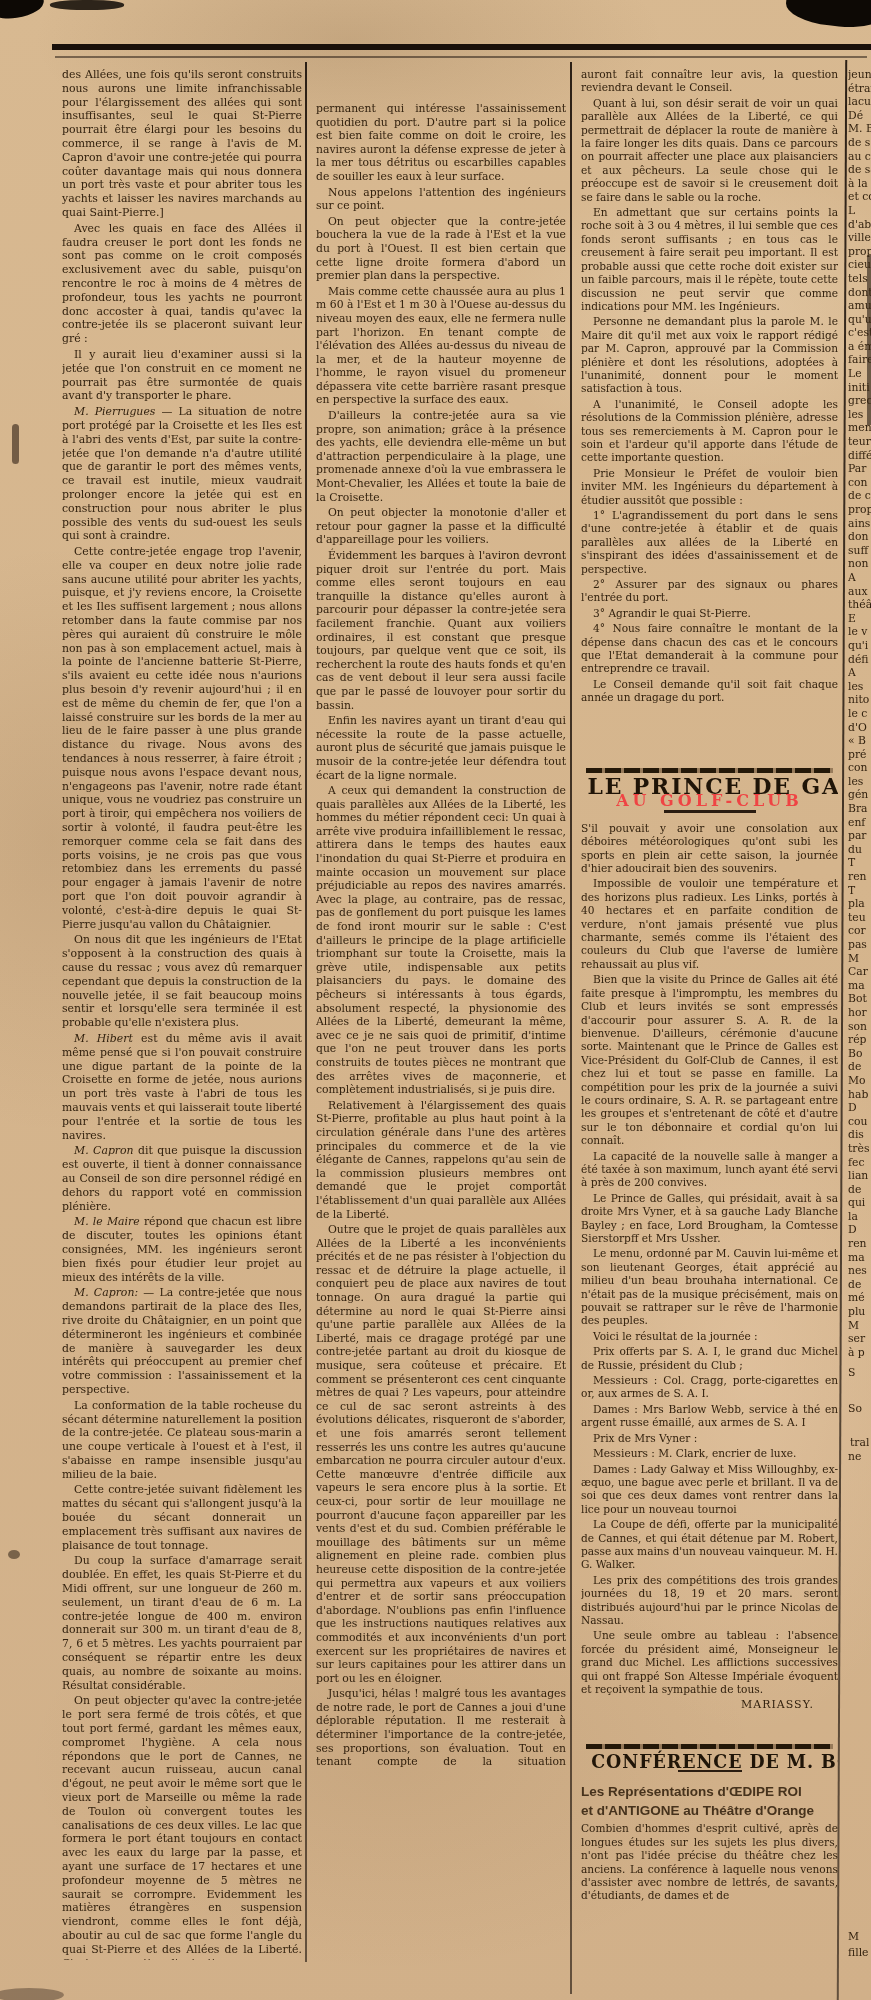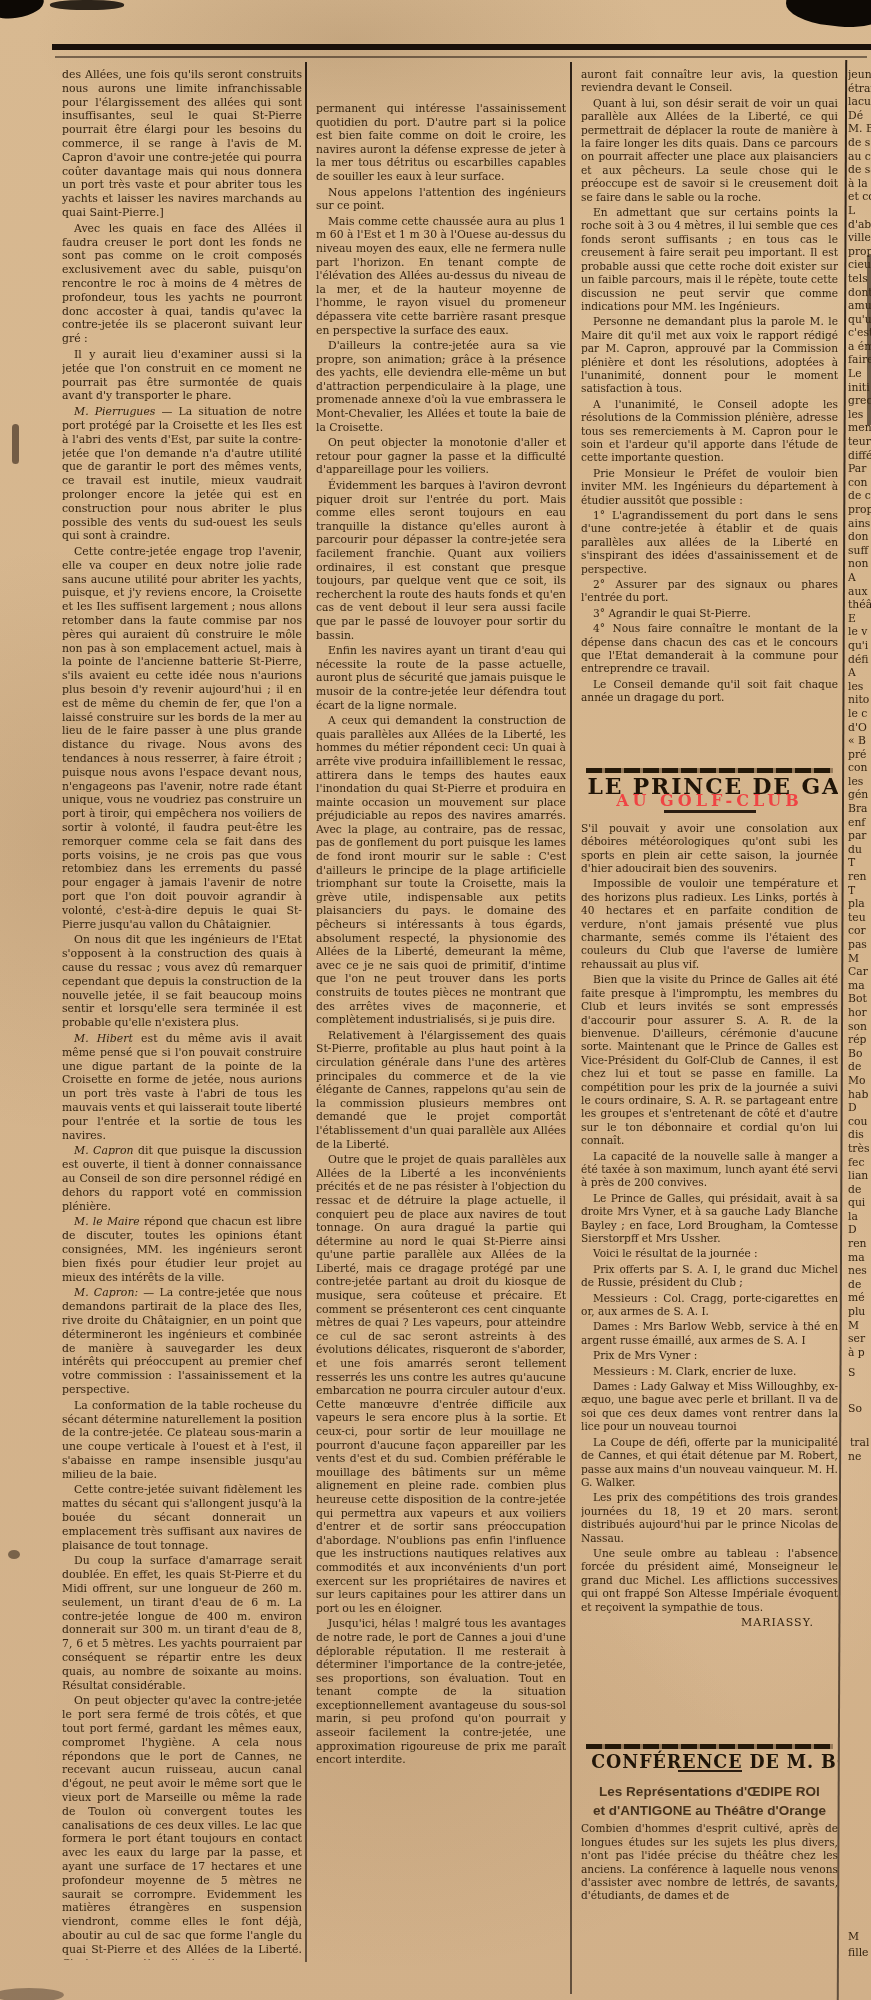--- a/index.html
+++ b/index.html
@@ -41,21 +41,21 @@
     font-size:23px;letter-spacing:2px;text-align:center;white-space:nowrap;
     margin:6px 0 2px 0;transform:scaleX(0.95);text-indent:0 !important;}
   .headline2{font-weight:bold;color:#ef4444;font-size:16px;letter-spacing:4px;
     text-align:center;margin:2px 0 4px 0;text-indent:0 !important;}
   .shortrule{width:92px;height:3px;background:#2a1c10;margin:0 auto 9px auto;}
   .conf-title{font-family:"DejaVu Serif",serif;font-weight:bold;color:#201508;
     font-size:19px;letter-spacing:1px;text-align:center;white-space:nowrap;
     margin:8px 0 3px 0;transform:scaleX(0.92);text-indent:0 !important;}
   .conf-rule{width:64px;height:2px;background:#2a1c10;margin:0 auto 10px auto;}
   .subhead{font-family:"Liberation Sans",sans-serif;font-weight:bold;color:#46321c;
-    font-size:13.5px;text-align:center;line-height:19px;margin:0 0 8px 0;text-indent:0 !important;}
+    font-size:13.5px;text-align:left;line-height:19px;margin:0 0 8px 0;text-indent:0 !important;}
   .sig{text-align:right;letter-spacing:1px;font-size:11px;padding-right:24px;
     margin-top:6px;text-indent:0 !important;}
 
   .smudge{position:absolute;background:#0d0905;}
   #sm-tl{left:-14px;top:-9px;width:58px;height:27px;border-radius:50%;transform:rotate(-8deg);}
   #sm-tl2{left:50px;top:0;width:74px;height:10px;border-radius:45%;background:rgba(15,10,6,0.85);}
   #sm-tr{left:786px;top:-14px;width:100px;height:40px;border-radius:45%;transform:rotate(6deg);}
   #sm-left1{left:12px;top:424px;width:7px;height:40px;border-radius:4px;background:rgba(32,19,10,0.55);}
   #sm-left2{left:8px;top:1550px;width:12px;height:9px;border-radius:50%;background:rgba(32,19,10,0.5);}
   #sm-right{left:867px;top:255px;width:4px;height:170px;background:rgba(22,13,8,0.55);}
@@ -91,20 +91,21 @@
     <p><i>M. Capron: </i>— La contre-jetée que nous demandons partirait de la place des Iles, rive droite du Châtaignier, en un point que détermineront les ingénieurs et combinée de manière à sauvegarder les deux intérêts qui préoccupent au premier chef votre commission : l'assainissement et la perspective.</p>
     <p>La conformation de la table rocheuse du sécant détermine naturellement la position de la contre-jetée. Ce plateau sous-marin a une coupe verticale à l'ouest et à l'est, il s'abaisse en rampe insensible jusqu'au milieu de la baie.</p>
     <p>Cette contre-jetée suivant fidèlement les mattes du sécant qui s'allongent jusqu'à la bouée du sécant donnerait un emplacement très suffisant aux navires de plaisance de tout tonnage.</p>
     <p>Du coup la surface d'amarrage serait doublée. En effet, les quais St-Pierre et du Midi offrent, sur une longueur de 260 m. seulement, un tirant d'eau de 6 m. La contre-jetée longue de 400 m. environ donnerait sur 300 m. un tirant d'eau de 8, 7, 6 et 5 mètres. Les yachts pourraient par conséquent se répartir entre les deux quais, au nombre de soixante au moins. Résultat considérable.</p>
     <p>On peut objecter qu'avec la contre-jetée le port sera fermé de trois côtés, et que tout port fermé, gardant les mêmes eaux, compromet l'hygiène. A cela nous répondons que le port de Cannes, ne recevant aucun ruisseau, aucun canal d'égout, ne peut avoir le même sort que le vieux port de Marseille ou même la rade de Toulon où convergent toutes les canalisations de ces deux villes. Le lac que formera le port étant toujours en contact avec les eaux du large par la passe, et ayant une surface de 17 hectares et une profondeur moyenne de 5 mètres ne saurait se corrompre. Evidemment les matières étrangères en suspension viendront, comme elles le font déjà, aboutir au cul de sac que forme l'angle du quai St-Pierre et des Allées de la Liberté. C'est une question d'entretien</p>
   </div>
 
 <div class="col" id="col2">
     <p>permanent qui intéresse l'assainissement quotidien du port. D'autre part si la police est bien faite comme on doit le croire, les navires auront la défense expresse de jeter à la mer tous détritus ou escarbilles capables de souiller les eaux à leur surface.</p>
     <p>Nous appelons l'attention des ingénieurs sur ce point.</p>
+    <p>On peut objecter que la contre-jetée bouchera la vue de la rade à l'Est et la vue du port à l'Ouest. Il est bien certain que cette ligne droite formera d'abord un premier plan dans la perspective.</p>
     <p>Mais comme cette chaussée aura au plus 1 m 60 à l'Est et 1 m 30 à l'Ouese au-dessus du niveau moyen des eaux, elle ne fermera nulle part l'horizon. En tenant compte de l'élévation des Allées au-dessus du niveau de la mer, et de la hauteur moyenne de l'homme, le rayon visuel du promeneur dépassera vite cette barrière rasant presque en perspective la surface des eaux.</p>
     <p>D'ailleurs la contre-jetée aura sa vie propre, son animation; grâce à la présence des yachts, elle deviendra elle-même un but d'attraction perpendiculaire à la plage, une promenade annexe d'où la vue embrassera le Mont-Chevalier, les Allées et toute la baie de la Croisette.</p>
     <p>On peut objecter la monotonie d'aller et retour pour gagner la passe et la difficulté d'appareillage pour les voiliers.</p>
     <p>Évidemment les barques à l'aviron devront piquer droit sur l'entrée du port. Mais comme elles seront toujours en eau tranquille la distance qu'elles auront à parcourir pour dépasser la contre-jetée sera facilement franchie. Quant aux voiliers ordinaires, il est constant que presque toujours, par quelque vent que ce soit, ils recherchent la route des hauts fonds et qu'en cas de vent debout il leur sera aussi facile que par le passé de louvoyer pour sortir du bassin.</p>
     <p>Enfin les navires ayant un tirant d'eau qui nécessite la route de la passe actuelle, auront plus de sécurité que jamais puisque le musoir de la contre-jetée leur défendra tout écart de la ligne normale.</p>
     <p>A ceux qui demandent la construction de quais parallèles aux Allées de la Liberté, les hommes du métier répondent ceci: Un quai à arrête vive produira infailliblement le ressac, attirera dans le temps des hautes eaux l'inondation du quai St-Pierre et produira en mainte occasion un mouvement sur place préjudiciable au repos des navires amarrés. Avec la plage, au contraire, pas de ressac, pas de gonflement du port puisque les lames de fond iront mourir sur le sable : C'est d'ailleurs le principe de la plage artificielle triomphant sur toute la Croisette, mais la grève utile, indispensable aux petits plaisanciers du pays. le domaine des pêcheurs si intéressants à tous égards, absolument respecté, la physionomie des Allées de la Liberté, demeurant la même, avec ce je ne sais quoi de primitif, d'intime que l'on ne peut trouver dans les ports construits de toutes pièces ne montrant que des arrêtes vives de maçonnerie, et complètement industrialisés, si je puis dire.</p>
     <p>Relativement à l'élargissement des quais St-Pierre, profitable au plus haut point à la circulation générale dans l'une des artères principales du commerce et de la vie élégante de Cannes, rappelons qu'au sein de la commission plusieurs membres ont demandé que le projet comportât l'établissement d'un quai parallèle aux Allées de la Liberté.</p>
     <p>Outre que le projet de quais parallèles aux Allées de la Liberté a les inconvénients précités et de ne pas résister à l'objection du ressac et de détruire la plage actuelle, il conquiert peu de place aux navires de tout tonnage. On aura dragué la partie qui détermine au nord le quai St-Pierre ainsi qu'une partie parallèle aux Allées de la Liberté, mais ce dragage protégé par une contre-jetée partant au droit du kiosque de musique, sera coûteuse et précaire. Et comment se présenteront ces cent cinquante mètres de quai ? Les vapeurs, pour atteindre ce cul de sac seront astreints à des évolutions délicates, risqueront de s'aborder, et une fois amarrés seront tellement resserrés les uns contre les autres qu'aucune embarcation ne pourra circuler autour d'eux. Cette manœuvre d'entrée difficile aux vapeurs le sera encore plus à la sortie. Et ceux-ci, pour sortir de leur mouillage ne pourront d'aucune façon appareiller par les vents d'est et du sud. Combien préférable le mouillage des bâtiments sur un même alignement en pleine rade. combien plus heureuse cette disposition de la contre-jetée qui permettra aux vapeurs et aux voiliers d'entrer et de sortir sans préoccupation d'abordage. N'oublions pas enfin l'influence que les instructions nautiques relatives aux commodités et aux inconvénients d'un port exercent sur les propriétaires de navires et sur leurs capitaines pour les attirer dans un port ou les en éloigner.</p>
     <p>Jusqu'ici, hélas ! malgré tous les avantages de notre rade, le port de Cannes a joui d'une déplorable réputation. Il me resterait à déterminer l'importance de la contre-jetée, ses proportions, son évaluation. Tout en tenant compte de la situation exceptionnellement avantageuse du sous-sol marin, si peu profond qu'on pourrait y asseoir facilement la contre-jetée, une approximation rigoureuse de prix me paraît encort interdite.</p>
   </div>
@@ -127,20 +128,21 @@
   <div class="rule-deco"></div>
   <p class="headline1">LE PRINCE DE GALLES</p>
   <p class="headline2">AU GOLF-CLUB</p>
   <div class="shortrule"></div>
   <div>
       <p>S'il pouvait y avoir une consolation aux déboires météorologiques qu'ont subi les sports en plein air cette saison, la journée d'hier adoucirait bien des souvenirs.</p>
       <p>Impossible de vouloir une température et des horizons plus radieux. Les Links, portés à 40 hectares et en parfaite condition de verdure, n'ont jamais présenté vue plus charmante, semés comme ils l'étaient des couleurs du Club que l'averse de lumière rehaussait au plus vif.</p>
       <p>Bien que la visite du Prince de Galles ait été faite presque à l'impromptu, les membres du Club et leurs invités se sont empressés d'accourir pour assurer S. A. R. de la bienvenue. D'ailleurs, cérémonie d'aucune sorte. Maintenant que le Prince de Galles est Vice-Président du Golf-Club de Cannes, il est chez lui et tout se passe en famille. La compétition pour les prix de la journée a suivi le cours ordinaire, S. A. R. se partageant entre les groupes et s'entretenant de côté et d'autre sur le ton débonnaire et cordial qu'on lui connaît.</p>
       <p>La capacité de la nouvelle salle à manger a été taxée à son maximum, lunch ayant été servi à près de 200 convives.</p>
       <p>Le Prince de Galles, qui présidait, avait à sa droite Mrs Vyner, et à sa gauche Lady Blanche Bayley ; en face, Lord Brougham, la Comtesse Sierstorpff et Mrs Ussher.</p>
+      <p>Le menu, ordonné par M. Cauvin lui-même et son lieutenant Georges, était apprécié au milieu d'un beau brouhaha international. Ce n'était pas de la musique précisément, mais on pouvait se rattraper sur le rêve de l'harmonie des peuples.</p>
       <p>Voici le résultat de la journée :</p>
       <p>Prix offerts par S. A. I, le grand duc Michel de Russie, président du Club ;</p>
       <p>Messieurs : Col. Cragg, porte-cigarettes en or, aux armes de S. A. I.</p>
       <p>Dames : Mrs Barlow Webb, service à thé en argent russe émaillé, aux armes de S. A. I</p>
       <p>Prix de Mrs Vyner :</p>
       <p>Messieurs : M. Clark, encrier de luxe.</p>
       <p>Dames : Lady Galway et Miss Willoughby, ex-æquo, une bague avec perle et brillant. Il va de soi que ces deux dames vont rentrer dans la lice pour un nouveau tournoi</p>
       <p>La Coupe de défi, offerte par la municipalité de Cannes, et qui était détenue par M. Robert, passe aux mains d'un nouveau vainqueur. M. H. G. Walker.</p>
       <p>Les prix des compétitions des trois grandes journées du 18, 19 et 20 mars. seront distribués aujourd'hui par le prince Nicolas de Nassau.</p>
       <p>Une seule ombre au tableau : l'absence forcée du président aimé, Monseigneur le grand duc Michel. Les afflictions successives qui ont frappé Son Altesse Impériale évoquent et reçoivent la sympathie de tous.</p>

